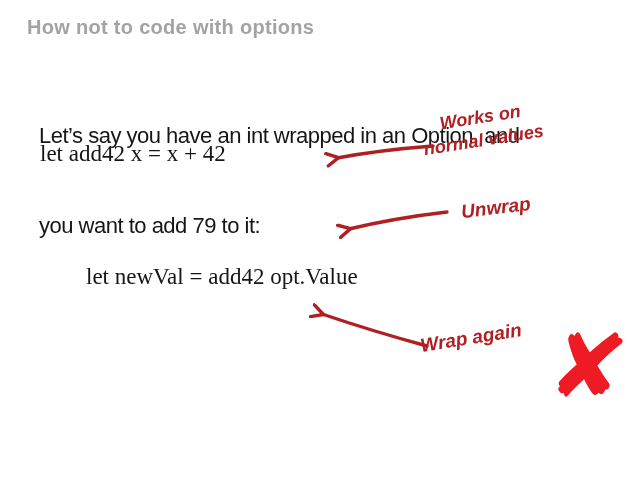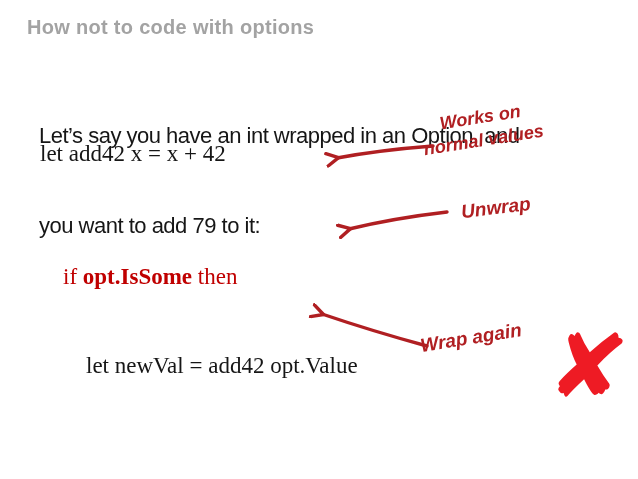--- a/index.html
+++ b/index.html
@@ -85,21 +85,20 @@
   <div class="title">How not to code with options</div>
 
   <div class="intro">
     <div>Let’s say you have an int wrapped in an Option, and</div>
     <div>you want to add 79 to it:</div>
   </div>
 
   <div class="code code-line1"><span>let add42 x = x + 42</span></div>
 
   <div class="code code-block">
-    <div><span class="red">    if </span><span class="red bold">opt.IsSome</span><span class="red"> then</span></div>
     <div><span>        let newVal = add42 opt.Value</span></div>
     
     
     
   </div>
 
   <div class="ann ann-works">
     <div>Works on</div>
     <div>normal values</div>
   </div>

